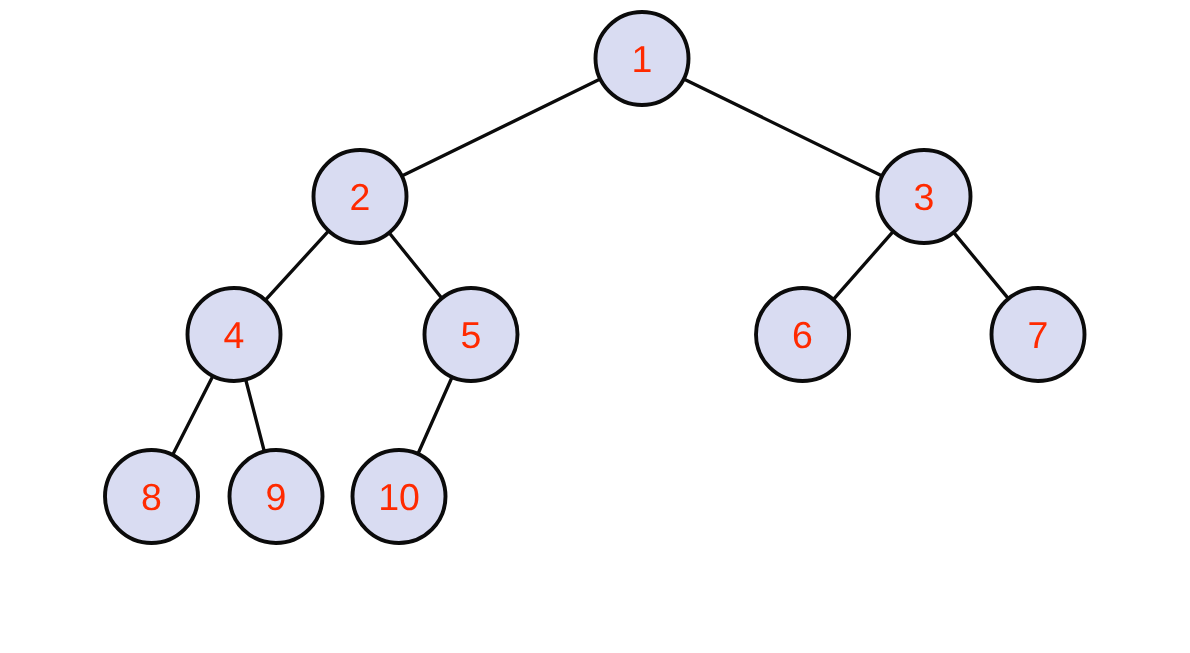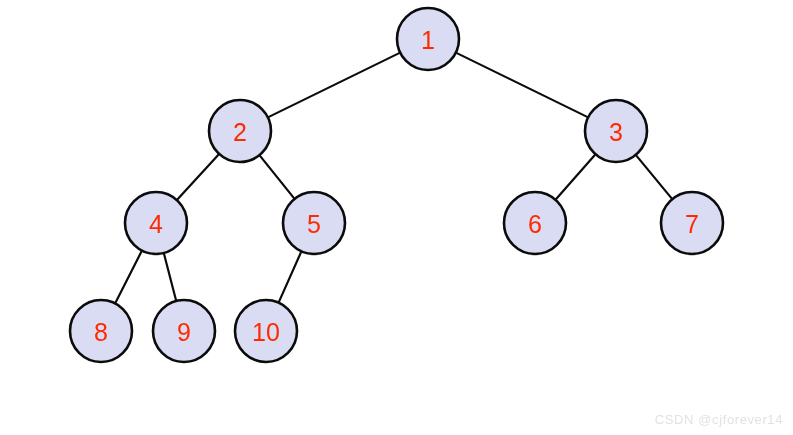--- a/index.html
+++ b/index.html
@@ -107,15 +107,14 @@
           <circle cx="184" cy="331" r="31" class="node-circle" fill="#d9dcf2" stroke="#0b0b0b"></circle>
           <text x="184" y="332" class="node-label" fill="#ff2a00">9</text>
         </g>
         <g>
           <circle cx="266" cy="331" r="31" class="node-circle" fill="#d9dcf2" stroke="#0b0b0b"></circle>
           <text x="266" y="332" class="node-label" fill="#ff2a00">10</text>
         </g>
       </g>
   </svg>
 
-  <div class="watermark">CSDN @cjforever14</div>
 
 </div>
 
 </body></html>

